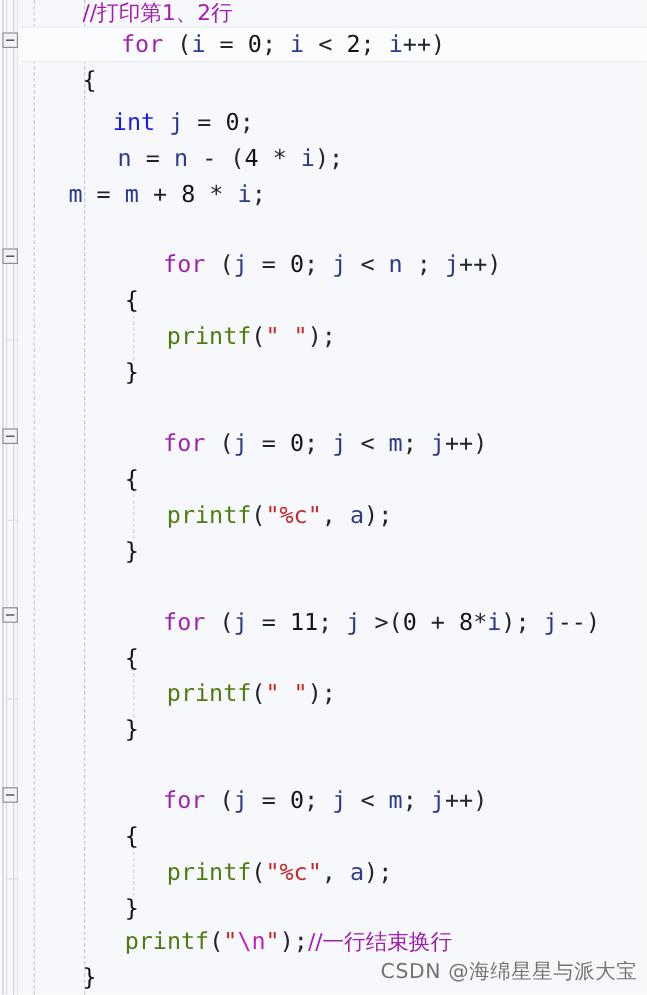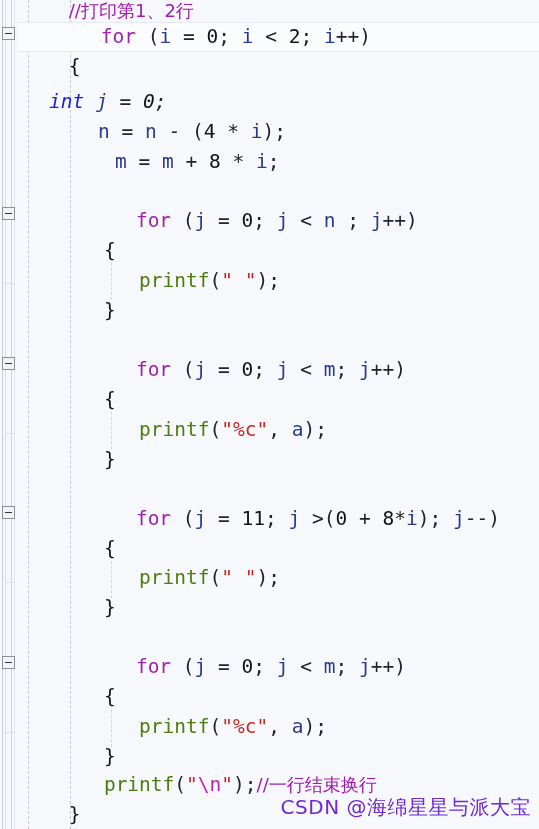--- a/index.html
+++ b/index.html
@@ -129,22 +129,22 @@
     font-family: "DejaVu Sans", "Liberation Sans", sans-serif;
     font-size: 18px;
   }
 
   
   #watermark {
     position: absolute;
     right: 8px;
     bottom: 8px;
     font-family: "DejaVu Sans", "Liberation Sans", sans-serif;
-    font-size: 20px;
-    color: #6d28d9;
+    font-size: 17px;
+    color: #737373;
     letter-spacing: 0.5px;
     white-space: nowrap;
     pointer-events: none;
   }
 </style>
 </head>
 <body>
 
 <div id="editor">
 
@@ -178,23 +178,23 @@
     </div>
 
   <div id="line-highlights">
       <div class="line-highlight" style="top: 22px;"></div>
     </div>
 
   <div id="code-layer">
       <div class="code-line" style="top: -4px; padding-left: 68.8px;"><span class="t-comment cjk">//打印第1、2行</span></div>
       <div class="code-line" style="top: 22px; padding-left: 68.8px;"><span class="t-kw">for</span><span class="t-punct"> (</span><span class="t-ident">i</span><span class="t-punct"> = </span><span class="t-num">0</span><span class="t-punct">; </span><span class="t-ident">i</span><span class="t-punct"> &lt; </span><span class="t-num">2</span><span class="t-punct">; </span><span class="t-ident">i</span><span class="t-punct">++)</span></div>
       <div class="code-line" style="top: 52px; padding-left: 68.8px;"><span class="t-brace">{</span></div>
-      <div class="code-line" style="top: 87px; padding-left: 49px; font-style: italic;"><span class="t-type">int</span><span class="t-punct"> </span><span class="t-ident">j</span><span class="t-punct"> = </span><span class="t-num">0</span><span class="t-punct">;</span></div>
+      <div class="code-line" style="top: 87px; padding-left: 94px;"><span class="t-type">int</span><span class="t-punct"> </span><span class="t-ident">j</span><span class="t-punct"> = </span><span class="t-num">0</span><span class="t-punct">;</span></div>
       <div class="code-line" style="top: 117px; padding-left: 98px;"><span class="t-ident">n</span><span class="t-punct"> = </span><span class="t-ident">n</span><span class="t-punct"> - (</span><span class="t-num">4</span><span class="t-punct"> * </span><span class="t-ident">i</span><span class="t-punct">);</span></div>
-      <div class="code-line" style="top: 147px; padding-left: 115px;"><span class="t-ident">m</span><span class="t-punct"> = </span><span class="t-ident">m</span><span class="t-punct"> + </span><span class="t-num">8</span><span class="t-punct"> * </span><span class="t-ident">i</span><span class="t-punct">;</span></div>
+      <div class="code-line" style="top: 147px; padding-left: 57px;"><span class="t-ident">m</span><span class="t-punct"> = </span><span class="t-ident">m</span><span class="t-punct"> + </span><span class="t-num">8</span><span class="t-punct"> * </span><span class="t-ident">i</span><span class="t-punct">;</span></div>
       <div class="code-line" style="top: 206px; padding-left: 103.9px;"><span class="t-kw">for</span><span class="t-punct"> (</span><span class="t-ident">j</span><span class="t-punct"> = </span><span class="t-num">0</span><span class="t-punct">; </span><span class="t-ident">j</span><span class="t-punct"> &lt; </span><span class="t-ident">n</span><span class="t-punct"> ; </span><span class="t-ident">j</span><span class="t-punct">++)</span></div>
       <div class="code-line" style="top: 236px; padding-left: 103.9px;"><span class="t-brace">{</span></div>
       <div class="code-line" style="top: 266px; padding-left: 139px;"><span class="t-func">printf</span><span class="t-punct">(</span><span class="t-str">" "</span><span class="t-punct">);</span></div>
       <div class="code-line" style="top: 296px; padding-left: 103.9px;"><span class="t-brace">}</span></div>
       <div class="code-line" style="top: 355px; padding-left: 103.9px;"><span class="t-kw">for</span><span class="t-punct"> (</span><span class="t-ident">j</span><span class="t-punct"> = </span><span class="t-num">0</span><span class="t-punct">; </span><span class="t-ident">j</span><span class="t-punct"> &lt; </span><span class="t-ident">m</span><span class="t-punct">; </span><span class="t-ident">j</span><span class="t-punct">++)</span></div>
       <div class="code-line" style="top: 385px; padding-left: 103.9px;"><span class="t-brace">{</span></div>
       <div class="code-line" style="top: 415px; padding-left: 139px;"><span class="t-func">printf</span><span class="t-punct">(</span><span class="t-str">"%c"</span><span class="t-punct">, </span><span class="t-ident">a</span><span class="t-punct">);</span></div>
       <div class="code-line" style="top: 445px; padding-left: 103.9px;"><span class="t-brace">}</span></div>
       <div class="code-line" style="top: 504px; padding-left: 103.9px;"><span class="t-kw">for</span><span class="t-punct"> (</span><span class="t-ident">j</span><span class="t-punct"> = </span><span class="t-num">11</span><span class="t-punct">; </span><span class="t-ident">j</span><span class="t-punct"> &gt;(</span><span class="t-num">0</span><span class="t-punct"> + </span><span class="t-num">8</span><span class="t-punct">*</span><span class="t-ident">i</span><span class="t-punct">); </span><span class="t-ident">j</span><span class="t-punct">--)</span></div>
       <div class="code-line" style="top: 534px; padding-left: 103.9px;"><span class="t-brace">{</span></div>

